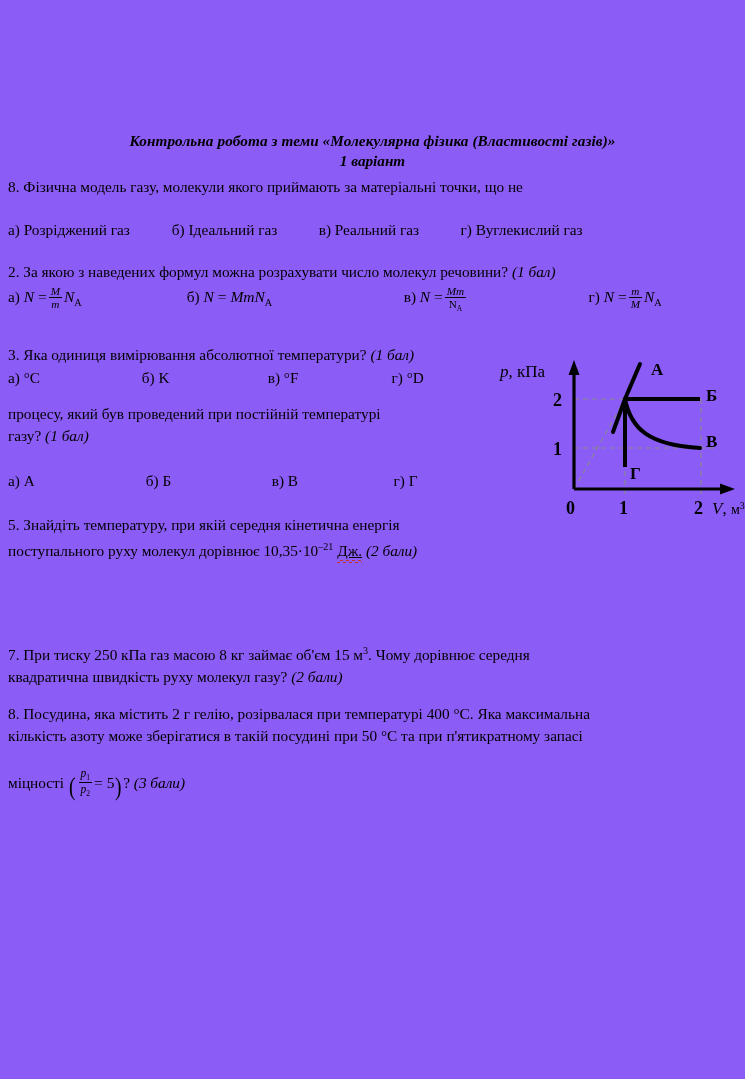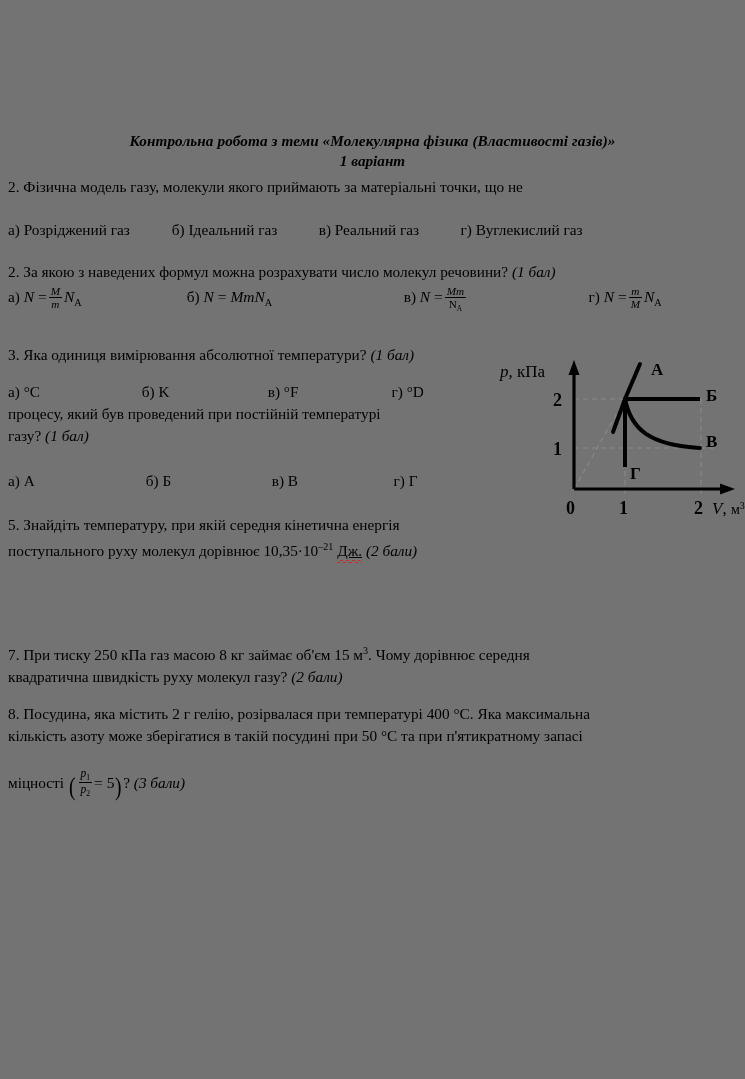--- a/index.html
+++ b/index.html
@@ -4,21 +4,21 @@
 <style>
   html, body {
     margin: 0;
     padding: 0;
     background: #ffffff;
   }
   .page {
     position: relative;
     width: 745px;
     height: 1079px;
-    background: #737373;
+    background: #8b5cf6;
     font-family: "Liberation Serif", "DejaVu Serif", serif;
     color: #000000;
     overflow: hidden;
   }
 
   
   .title-block {
     position: absolute;
     left: 0;
     top: 131px;
@@ -128,21 +128,21 @@
 <body>
 
 <div class="page">
 
   <div class="title-block">
     <div class="doc-title">Контрольна робота з теми «Молекулярна фізика (Властивості газів)»</div>
     <div class="doc-subtitle">1 варіант</div>
   </div>
 
   <div class="q just" style="left:8px; top:176px; width:729px;">
-    <div>2.  Фізична  модель  газу,  молекули  якого  приймають  за  матеріальні  точки,  що  не</div>
+    <div>8.  Фізична  модель  газу,  молекули  якого  приймають  за  матеріальні  точки,  що  не</div>
   </div>
   <div class="opts" style="left:8px; top:219px;">
     <span class="o" style="width:160px">а) Розріджений газ</span>
     <span class="o" style="width:143px">б) Ідеальний газ</span>
     <span class="o" style="width:138px">в) Реальний газ</span>
     <span class="o">г) Вуглекислий газ</span>
   </div>
 
   <div class="q" style="left:8px; top:261px; width:729px;">
     <span>2. За якою з наведених формул можна розрахувати число молекул речовини?</span>
@@ -177,21 +177,21 @@
         <span>N</span>
         <span class="up">=</span><span class="frac"><span class="num">m</span><span class="den">M</span></span><span>N</span><sub class="sml">A</sub>
       </span>
     </span>
   </div>
 
   <div class="q" style="left:8px; top:344px; width:520px;">
     <span>3. Яка одиниця вимірювання абсолютної температури?</span>
     <span class="pts">(1 бал)</span>
   </div>
-  <div class="opts" style="left:8px; top:367px;margin-top:14px;">
+  <div class="opts" style="left:8px; top:367px;">
     <span class="o" style="width:130px">а) °C</span>
     <span class="o" style="width:122px">б) K</span>
     <span class="o" style="width:120px">в) °F</span>
     <span class="o">г) °D</span>
   </div>
 
   <div class="q just" style="left:8px; top:403px; width:478px;">
     <div>процесу,  який  був  проведений  при  постійній  температурі</div>
     <div class="lastline">
       <span>газу?</span>

